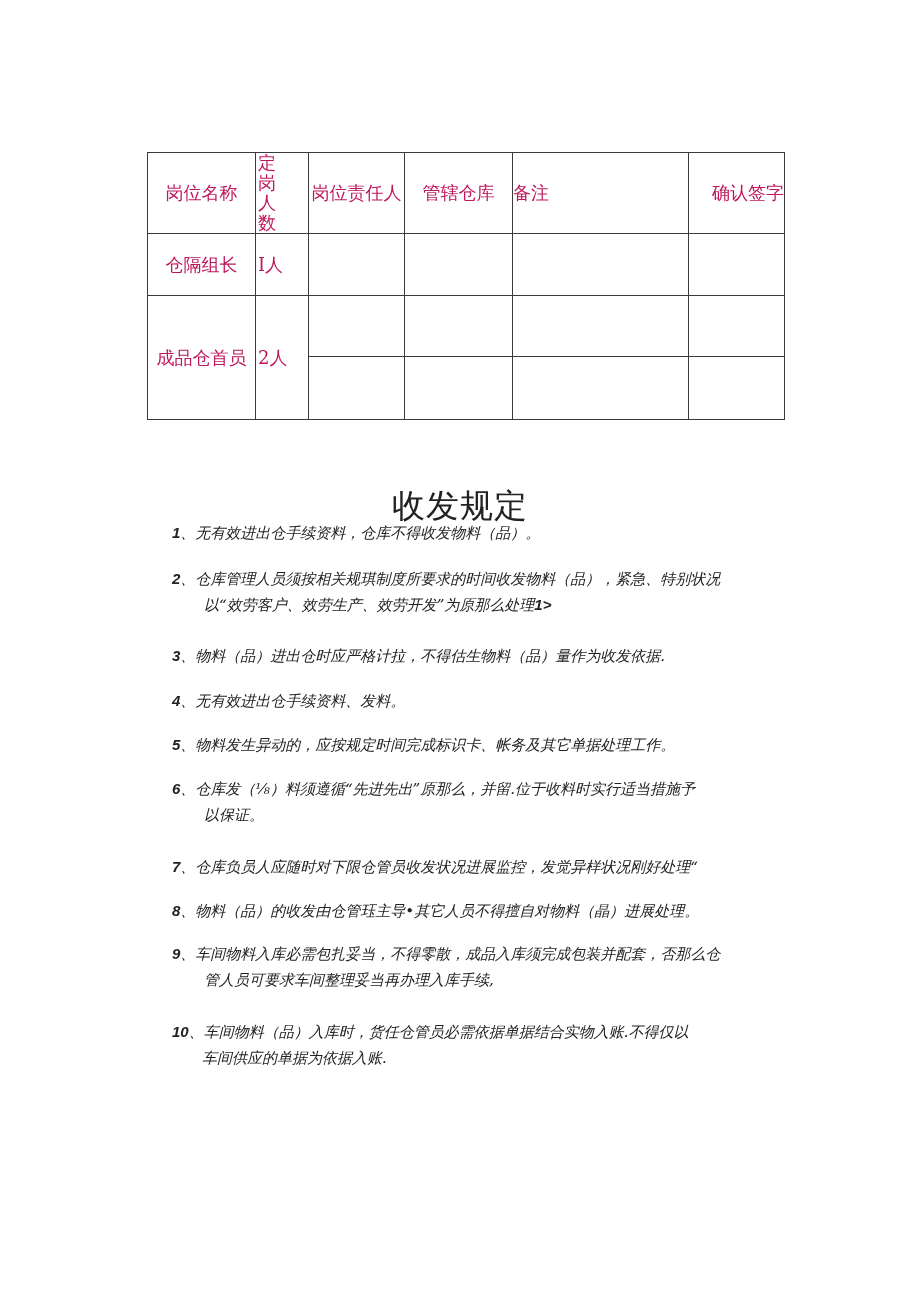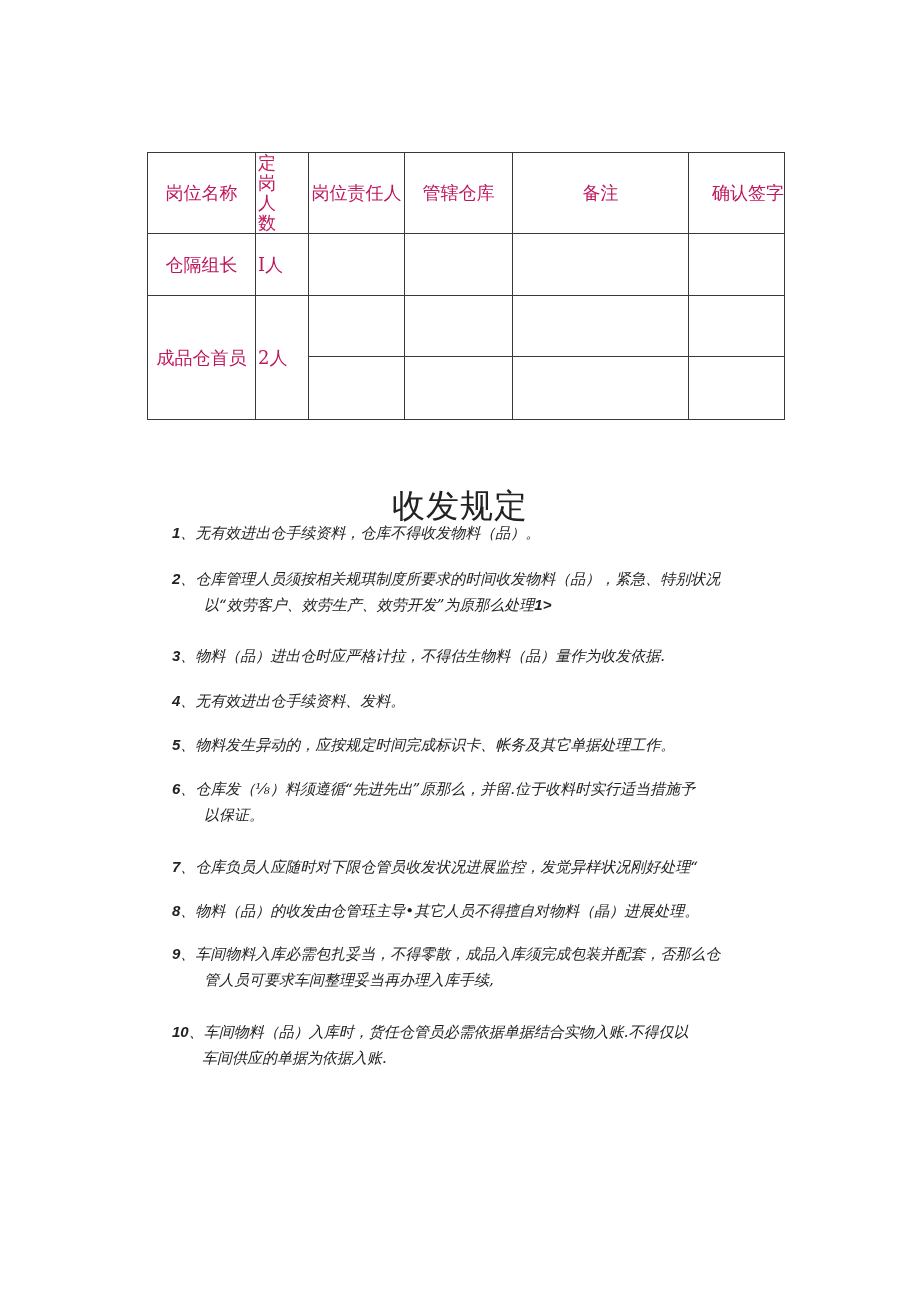--- a/index.html
+++ b/index.html
@@ -7,21 +7,21 @@
          font-family: "DejaVu Serif", "Liberation Serif", serif; color: #222; }
   .page { position: absolute; left: 0; top: 0; width: 920px; height: 1301px; }
 
   table.roster { position: absolute; left: 147px; top: 152px; border-collapse: collapse;
                  font-size: 18px; color: #be185d; }
   table.roster td { border: 1px solid #3a3a3a; padding: 0; vertical-align: middle; }
   .c-name { width: 107px; text-align: center; }
   .c-count { width: 50px; text-align: left; padding-left: 2px !important; line-height: 20px; }
   .c-person { width: 95px; text-align: center; }
   .c-wh { width: 107px; text-align: center; }
-  .c-note { width: 175px; text-align: center; margin-top: 29px; }
+  .c-note { width: 175px; text-align: left; margin-top: 29px; }
   .c-sign { width: 95px; text-align: right; }
   tr.h-row td { height: 60px; }
   tr.r1 td { height: 61px; }
   tr.r2a td { height: 60px; }
   tr.r2b td { height: 62px; }
 
   .section-title { position: absolute; left: 0; width: 920px; top: 462px; text-align: center;
                    font-size: 33px; letter-spacing: 1px; color: #222;
                    font-family: "DejaVu Sans", "Liberation Sans", sans-serif; font-weight: normal; }
 

